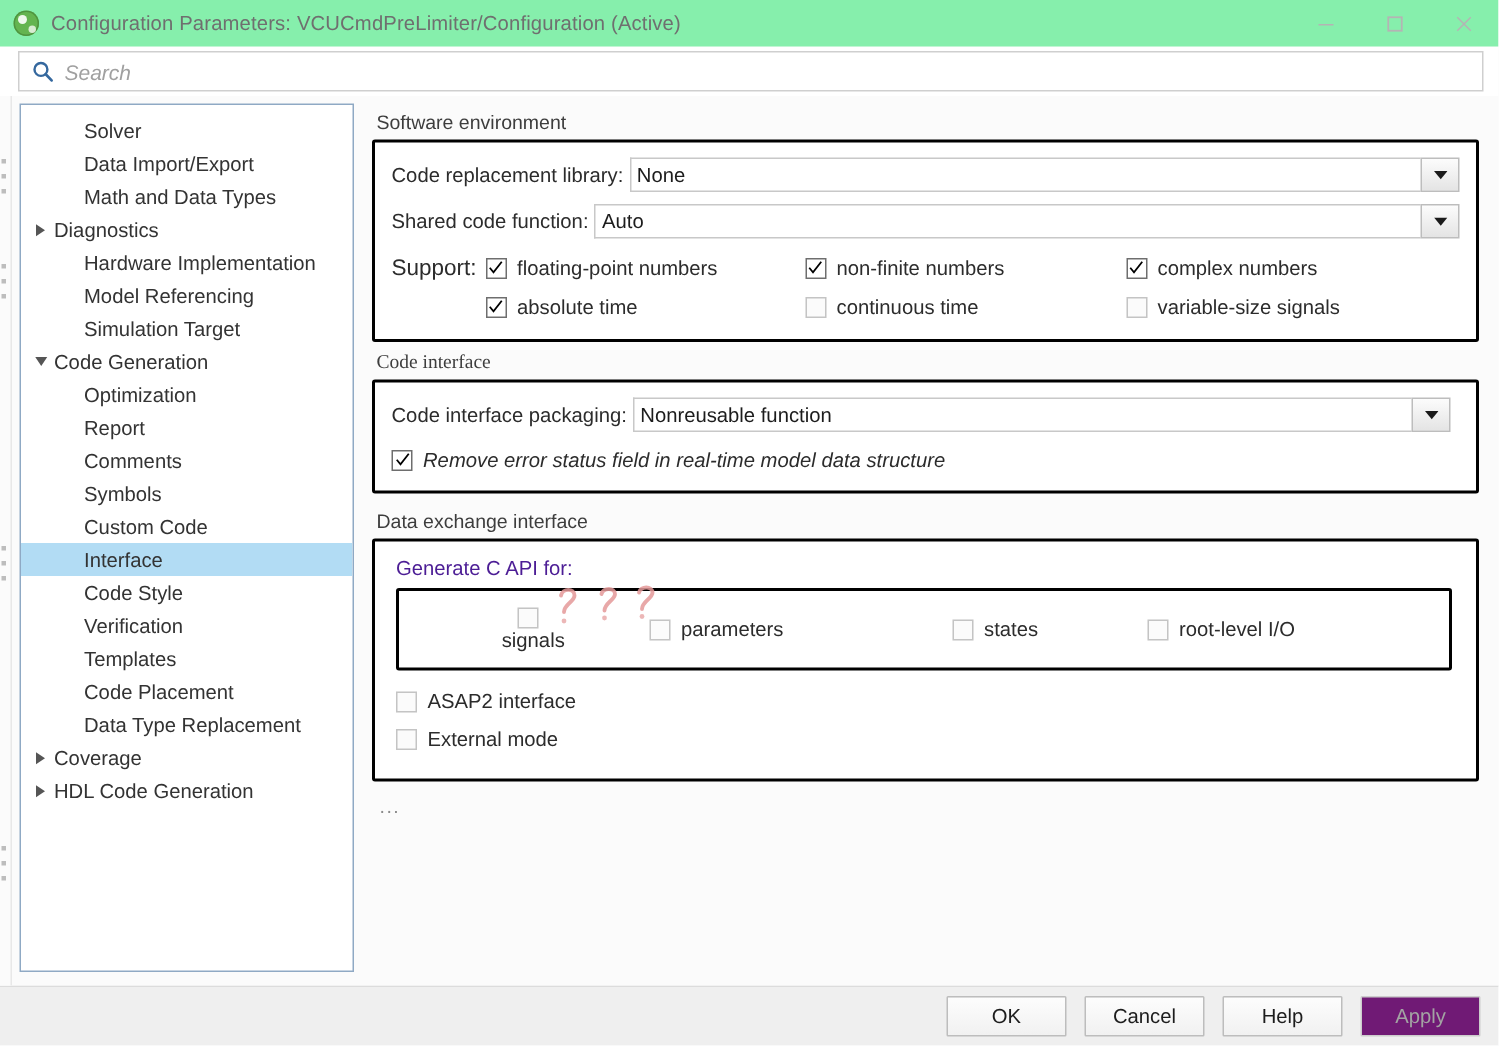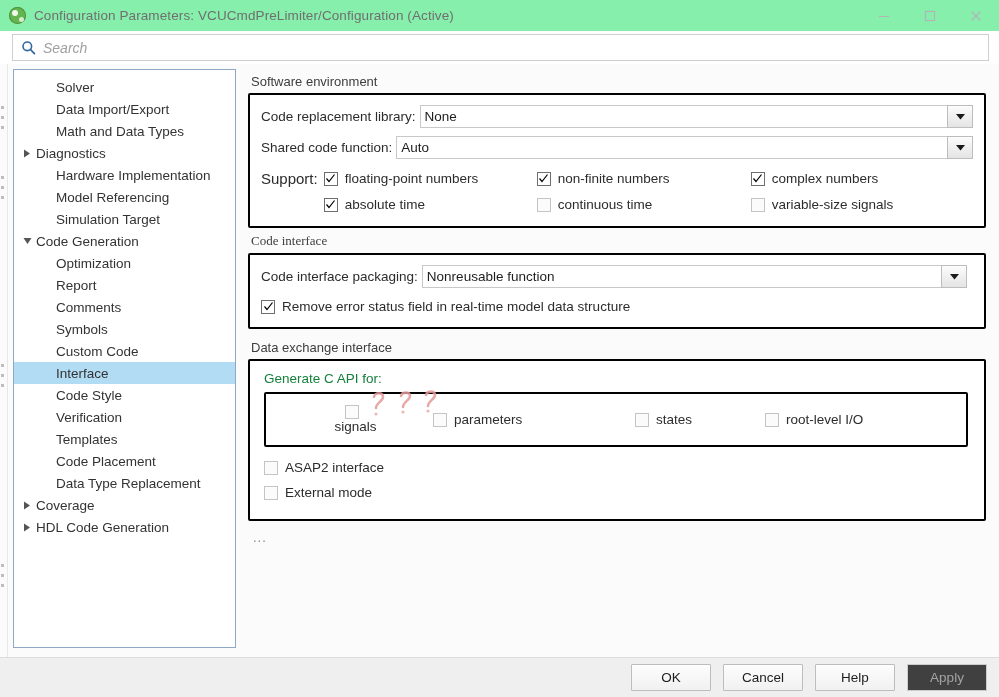--- a/index.html
+++ b/index.html
@@ -183,21 +183,21 @@
   }
   .btn{
     width:78px;height:25px;margin-left:12px;
     border:1px solid #bdbdbd;
     background:linear-gradient(#fdfdfd,#f1f1f1);
     font-size:13.5px;color:#1d1d1d;
     display:flex;align-items:center;justify-content:center;
     border-radius:1px;
   }
   .btn.disabled{
-    background:#404040;border-color:#cccccc;color:#a3a3a3;
+    background:#701a75;border-color:#cccccc;color:#a3a3a3;
   }
 </style>
 </head>
 <body>
 
 <div class="window">
 
   <div class="titlebar">
     <div class="app-icon"></div>
     <div class="title-text">Configuration Parameters: VCUCmdPreLimiter/Configuration (Active)</div>
@@ -428,35 +428,35 @@
           <span class="fieldlabel">Code interface packaging:</span>
           <span class="combo" style="margin-right:6px;">
             <span class="val">Nonreusable function</span>
             <span class="arrowbtn">
               <svg width="9" height="6" viewBox="0 0 9 6">
                   <polygon points="0,0 9,0 4.5,5.5" fill="#1a1a1a"></polygon>
                 </svg>
             </span>
           </span>
         </div>
-        <div class="supportrow" style="margin-top:10px;">
+        <div class="supportrow" style="margin-top:10px;font-style:italic;">
           <span class="cbcell">
             <span class="cb">
               <svg width="11" height="11" viewBox="0 0 11 11">
                   <polyline points="1.5,5.5 4,8.5 9.5,1.5" fill="none" stroke="#000" stroke-width="1.2"></polyline>
                 </svg>
             </span>
             <span class="cbtext">Remove error status field in real-time model data structure</span>
           </span>
         </div>
       </div>
 
       <div class="grouplabel" style="margin-top:11px;">Data exchange interface</div>
       <div class="groupbox" style="padding-bottom:19px;">
-        <div class="grouplabel" style="margin:10px 0 6px 14px;font-size:13.5px;color:#15803d;">Generate C API for:</div>
+        <div class="grouplabel" style="margin:10px 0 6px 14px;font-size:13.5px;color:#4c1d95;">Generate C API for:</div>
 
         <div class="groupbox" style="margin:0 16px 0 14px;">
           <div class="supportrow" style="margin:0;padding:11px 0 11px 12px;">
             <span class="cbcell" style="width:155px;flex-direction:column;">
               <span class="cb off"></span>
               <span class="cbtext">signals</span>
             </span>
             <span class="cbcell" style="width:202px;">
               <span class="cb off"></span>
               <span class="cbtext">parameters</span>

